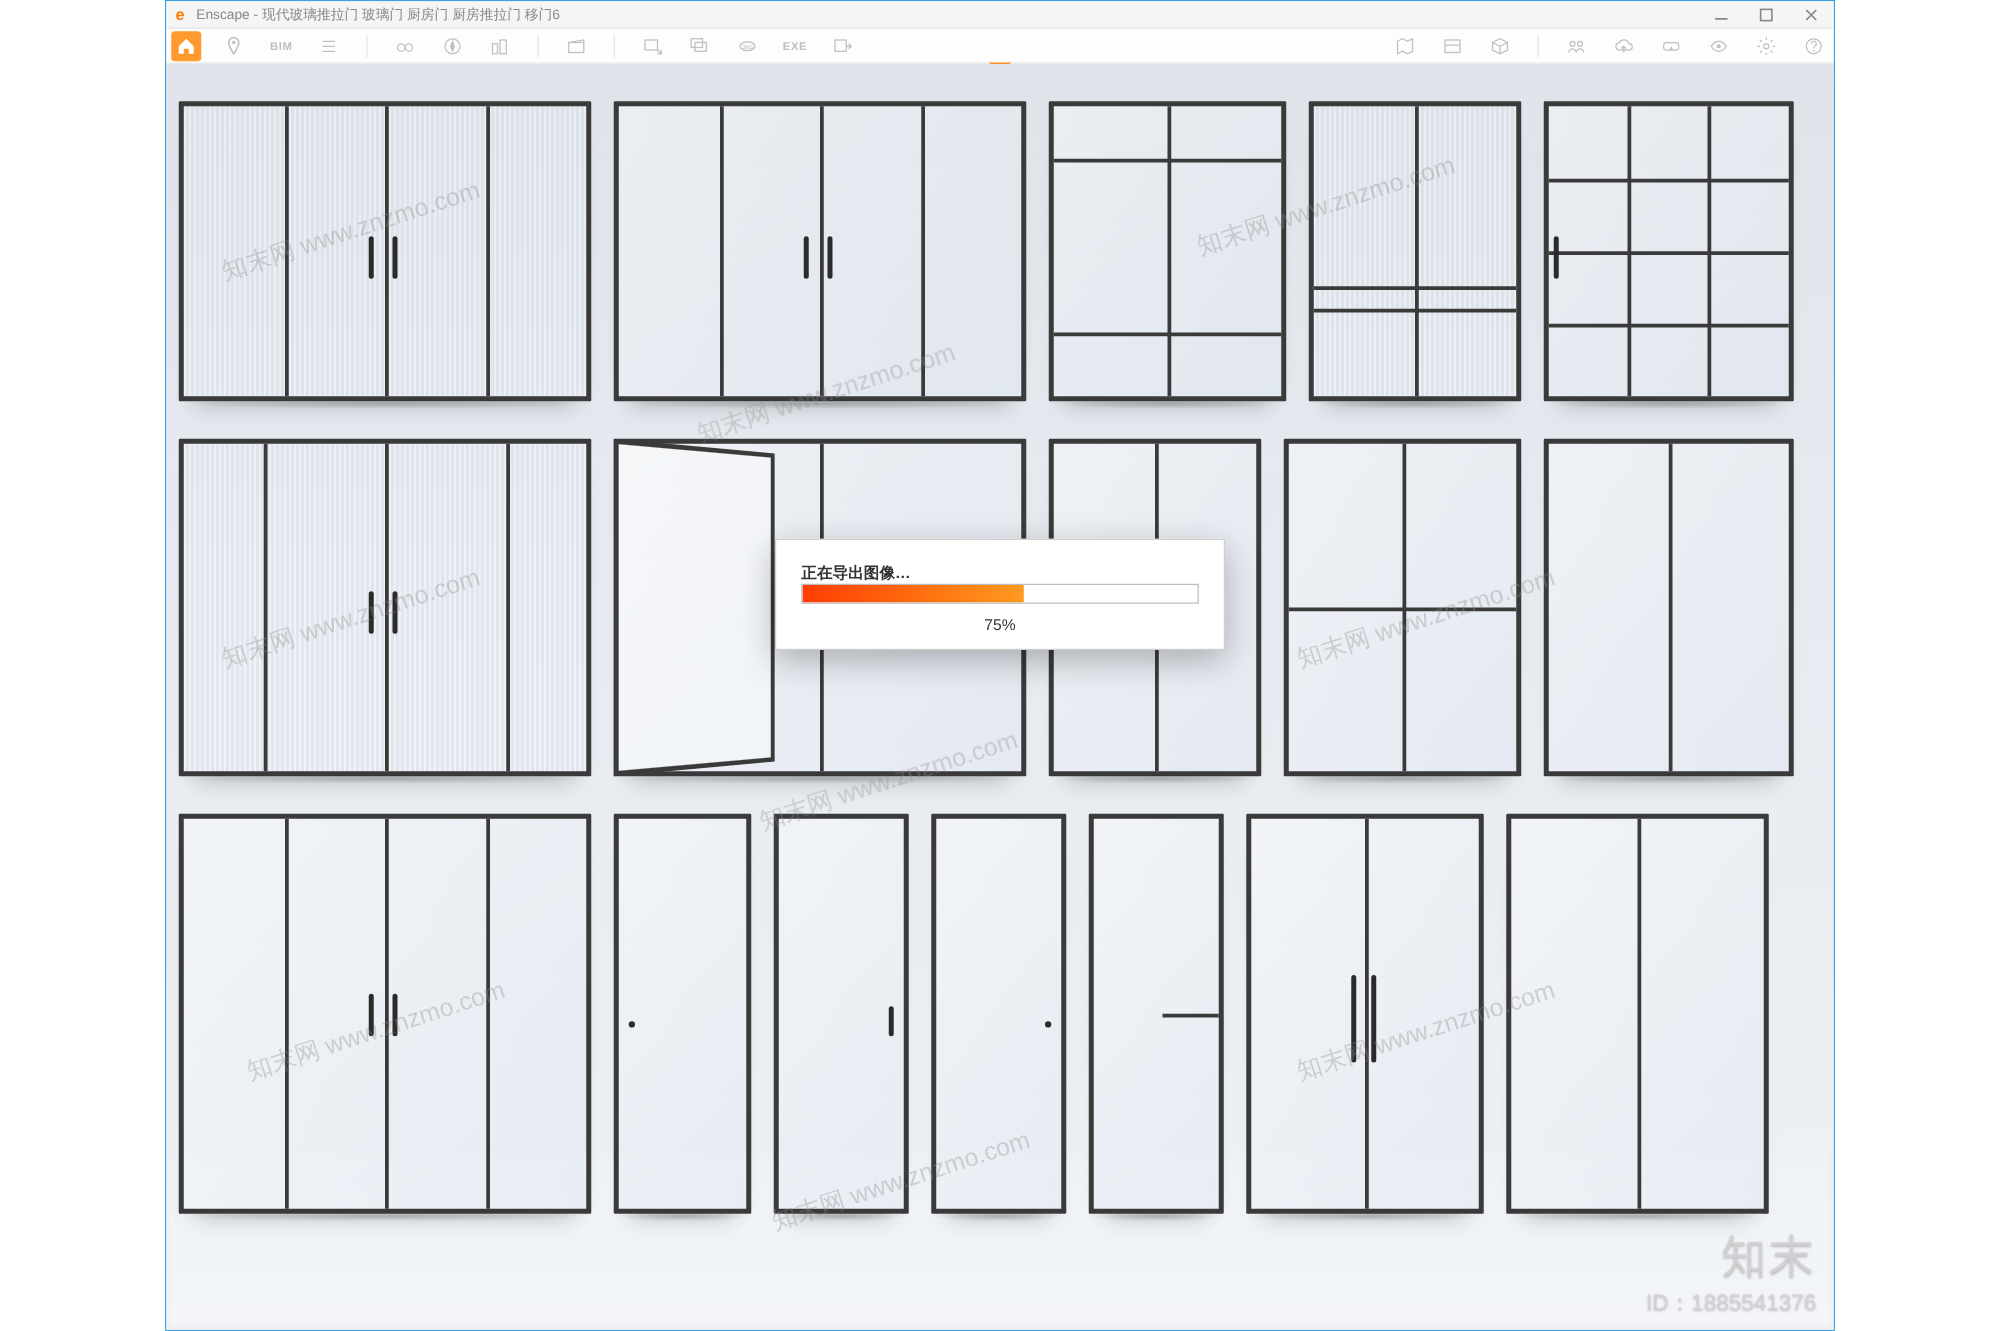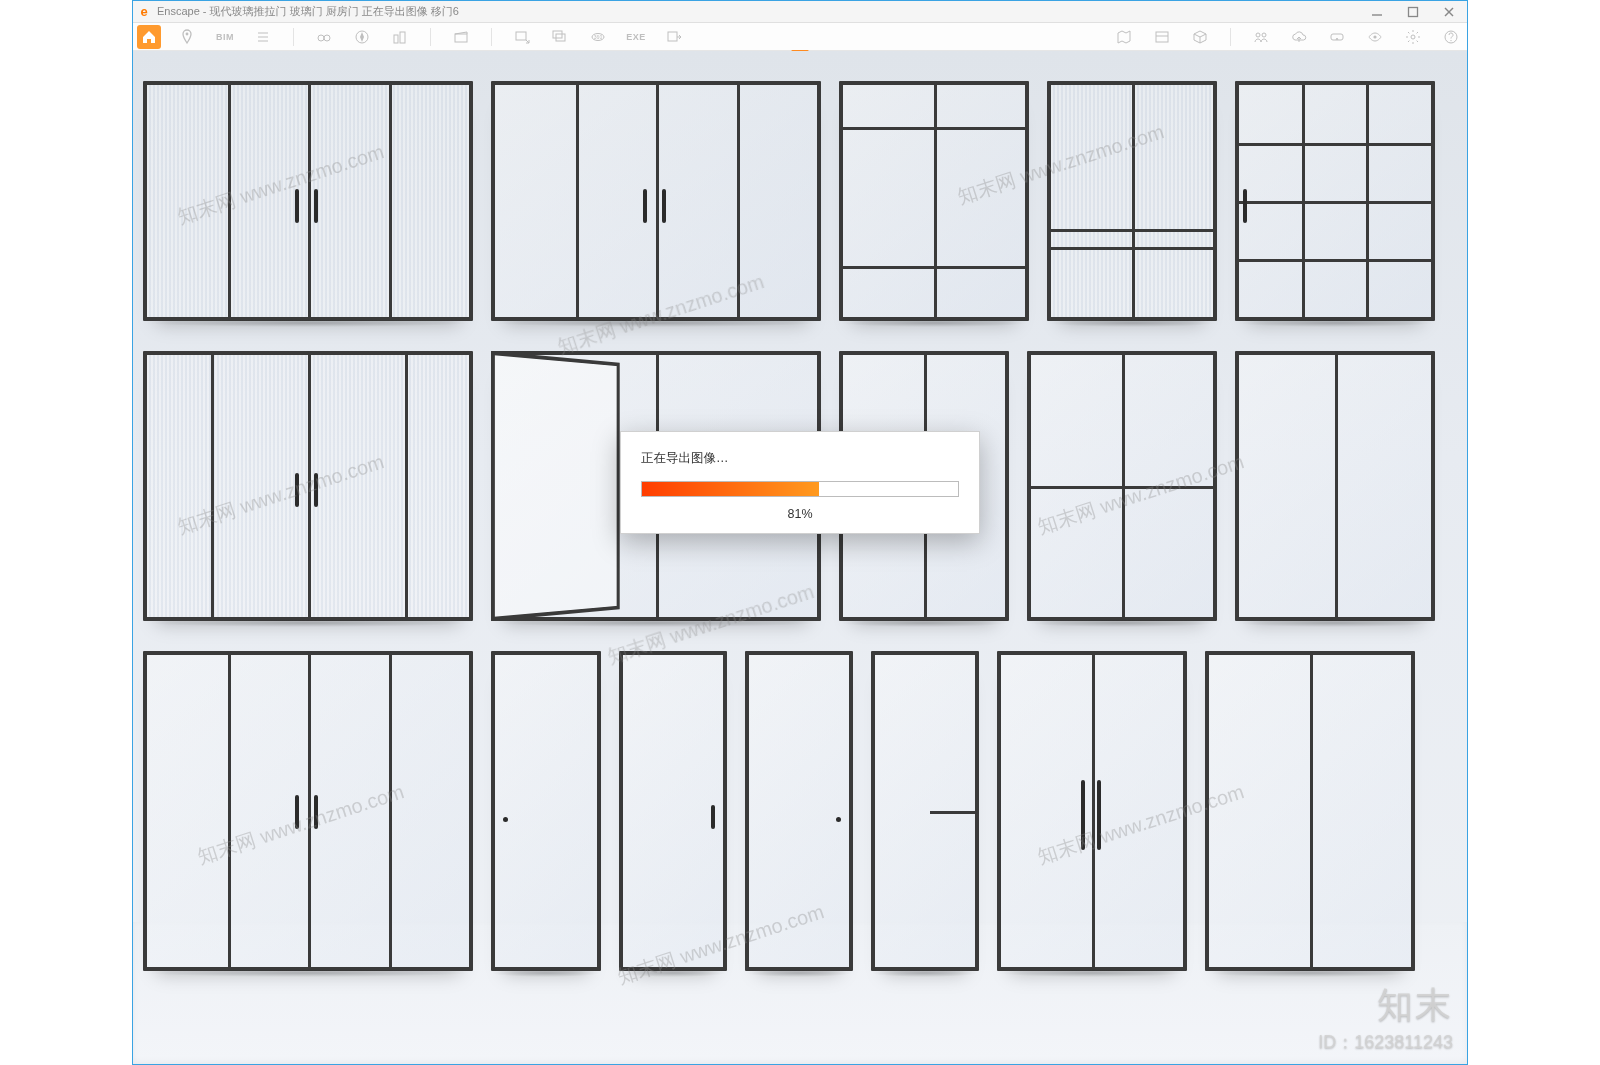--- a/index.html
+++ b/index.html
@@ -42,38 +42,38 @@
   .grid8 .gh { position:absolute; left:0; right:0; height:3px; background:#3a3a3a; }
   
   .swing { position:absolute; top:0; bottom:0; width:46%; left:0; transform-origin:left center; transform:perspective(600px) rotateY(22deg); background:rgba(255,255,255,.4); border:4px solid #3a3a3a; }
   
   .wm { position:absolute; color:rgba(140,140,140,.35); font-size:20px; font-weight:500; transform:rotate(-18deg); white-space:nowrap; pointer-events:none; user-select:none; }
   .wm-corner { position:absolute; right:14px; bottom:10px; text-align:right; color:rgba(210,210,210,.9); text-shadow:0 1px 2px rgba(0,0,0,.25); }
   .wm-corner .big { font-size:36px; letter-spacing:2px; }
   .wm-corner .id { font-size:18px; }
   
   .dialog { position:absolute; left:50%; top:380px; transform:translateX(-50%); width:360px; background:#fff; border:1px solid #d0d0d0; box-shadow:0 8px 26px rgba(0,0,0,.28); padding:18px 20px 12px 20px; font-size:12.5px; color:#333; }
-  .dialog .dtitle { font-weight:400; margin-bottom:14px; }
+  .dialog .dtitle { font-weight:700; }
   .dialog .bar { height:16px; border:1px solid #bcbcbc; background:#fff; position:relative; overflow:hidden; }
   .dialog .fill { position:absolute; left:0; top:0; bottom:0; background:linear-gradient(90deg,#ff3d00,#ff9a1f); }
   .dialog .pct { text-align:center; margin-top:10px; }
   .dialog .actions { text-align:right; margin-top:22px; }
   .dialog .cancel { display:inline-block; padding:4px 6px; color:#333; cursor:pointer; }
   
   .ic { width:16px; height:16px; display:block; }
 </style>
 </head>
 <body>
 
 <div class="outer">
   <div class="app-frame">
 
     <div class="titlebar">
       <div class="logo">e</div>
-      <div class="title">Enscape - 现代玻璃推拉门 玻璃门 厨房门 正在导出图像 移门6</div>
+      <div class="title">Enscape - 现代玻璃推拉门 玻璃门 厨房门 厨房推拉门 移门6</div>
       <div class="spacer"></div>
       <div class="winbtn" title="Minimize">
         <svg class="ic" viewBox="0 0 16 16">
             <line x1="3" y1="11" x2="13" y2="11" stroke="currentColor" stroke-width="1.4"></line>
           </svg>
       </div>
       <div class="winbtn" title="Maximize">
         <svg class="ic" viewBox="0 0 16 16">
             <rect x="3.5" y="3.5" width="9" height="9" fill="none" stroke="currentColor" stroke-width="1.3"></rect>
           </svg>
@@ -325,27 +325,27 @@
         <div class="wm" style="left:820px; top:100px">知末网 www.znzmo.com</div>
         <div class="wm" style="left:40px; top:430px">知末网 www.znzmo.com</div>
         <div class="wm" style="left:470px; top:560px">知末网 www.znzmo.com</div>
         <div class="wm" style="left:900px; top:430px">知末网 www.znzmo.com</div>
         <div class="wm" style="left:60px; top:760px">知末网 www.znzmo.com</div>
         <div class="wm" style="left:480px; top:880px">知末网 www.znzmo.com</div>
         <div class="wm" style="left:900px; top:760px">知末网 www.znzmo.com</div>
 
         <div class="wm-corner">
           <div class="big">知末</div>
-          <div class="id">ID：1623811243</div>
+          <div class="id">ID：1885541376</div>
         </div>
       </div>
 
       <div class="dialog">
         <div class="dtitle">正在导出图像…</div>
         <div class="bar">
           <div class="fill" id="progress-fill" style="width: 56%;"></div>
         </div>
-        <div class="pct">81%</div>
+        <div class="pct">75%</div>
       </div>
     </div>
 
   </div>
 </div>
 
 </body></html>

